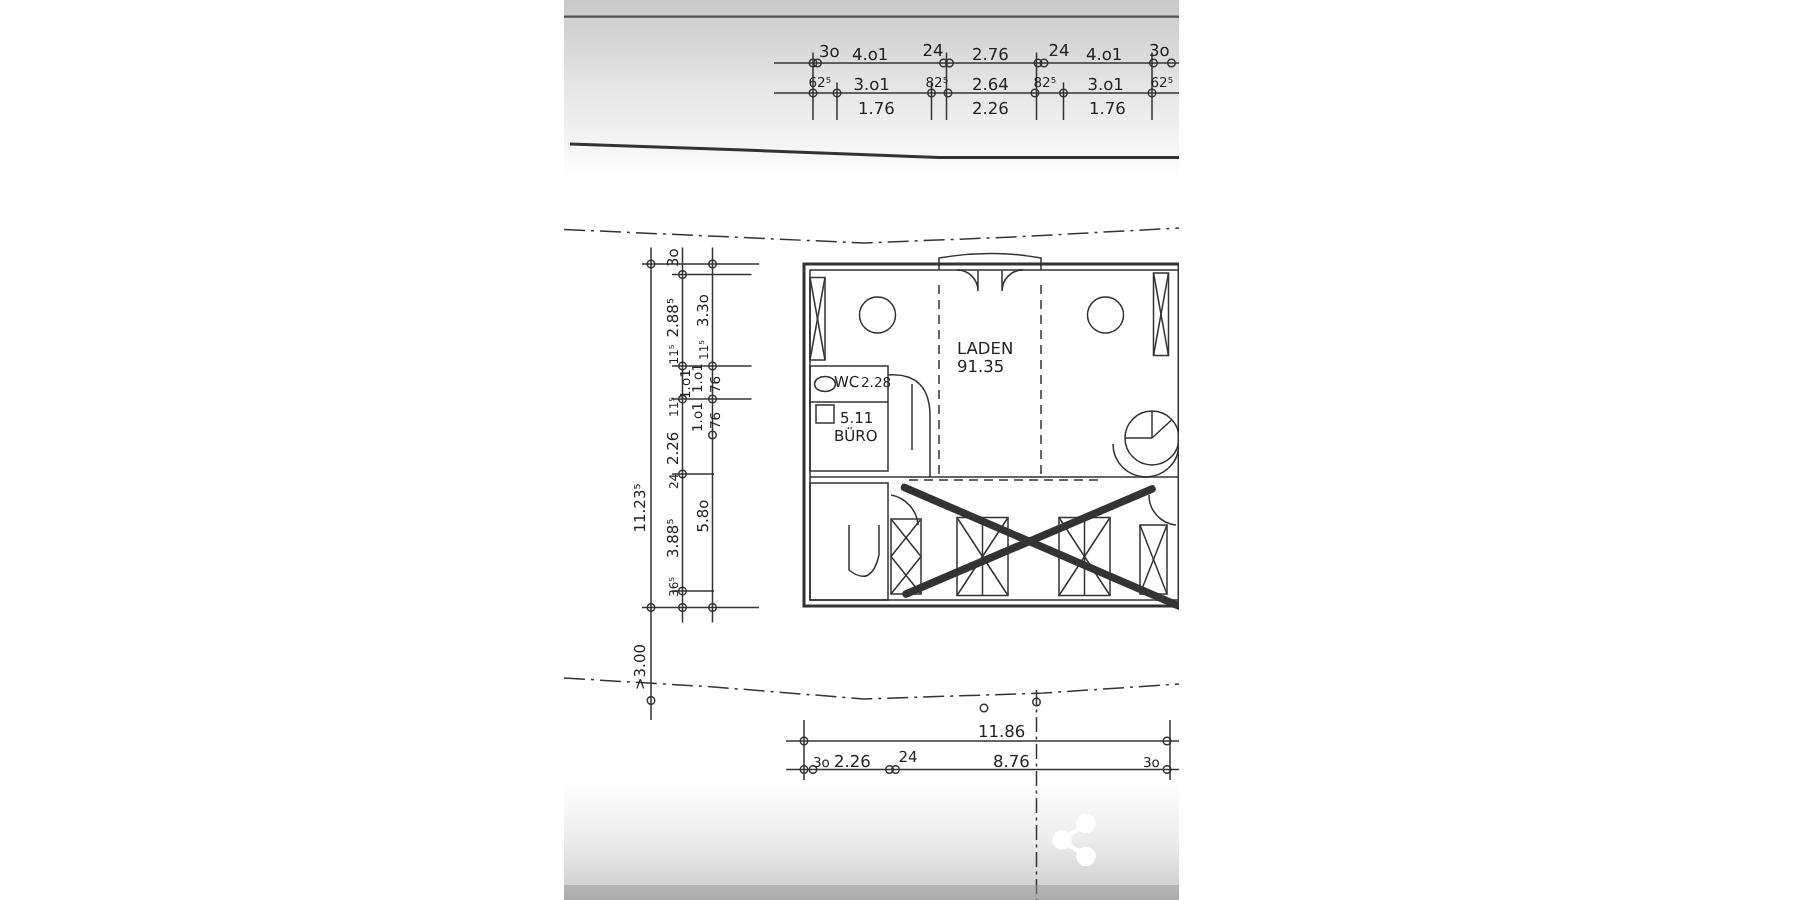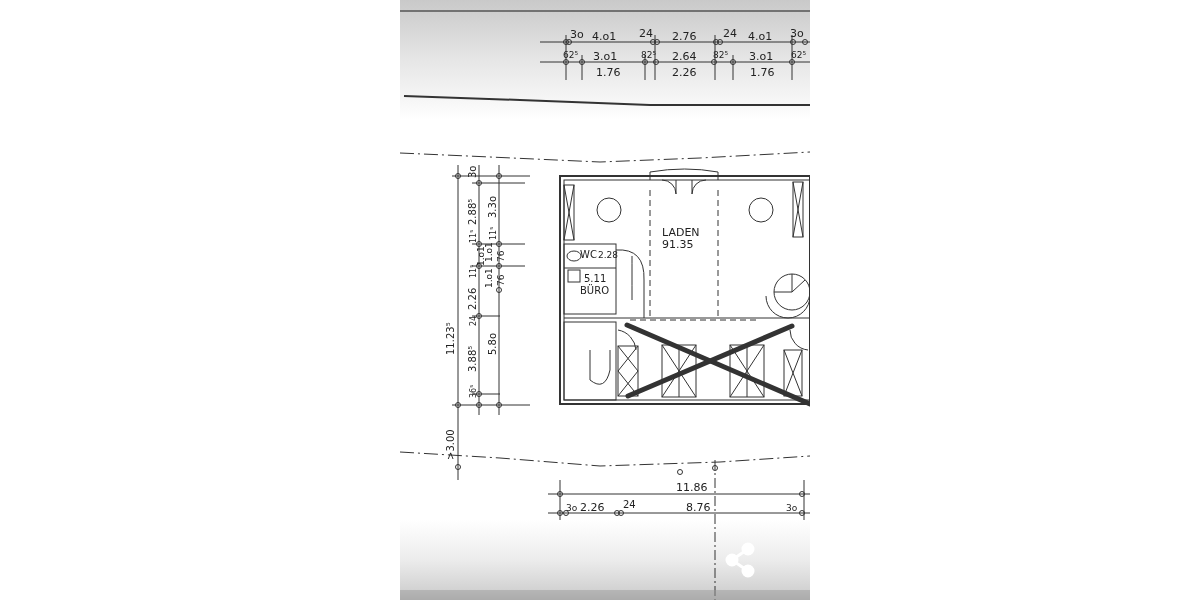--- a/index.html
+++ b/index.html
@@ -1,17 +1,17 @@
 <!DOCTYPE html>
 <html><head>
 <meta charset="utf-8">
 <style>
   html,body{margin:0;padding:0;}
   body{width:1200px;height:600px;background:#ffffff;position:relative;overflow:hidden;font-family:"DejaVu Sans",sans-serif;}
-  #viewer{position:absolute;left:400px;top:0;width:410px;height:600px;overflow:hidden;
+  #viewer{position:absolute;left:376px;top:0;width:410px;height:600px;overflow:hidden;
     background:linear-gradient(to bottom,#c9c9c9 0px,#e6e6e6 60px,#f6f6f6 100px,#ffffff 120px,#ffffff 520px,#ececec 560px,#d2d2d2 590px,#bdbdbd 600px);}
   #plan{position:absolute;left:0;top:0;width:410px;height:600px;}
   .t{font-family:"DejaVu Sans",sans-serif;fill:#222;}
   #share-btn{position:absolute;left:320px;top:540px;width:40px;height:40px;cursor:pointer;}
   #bottom-strip{position:absolute;left:0;top:590px;width:410px;height:10px;background:#9a9a9a;opacity:.5;}
 </style>
 </head>
 <body>
 
 <div id="viewer">

